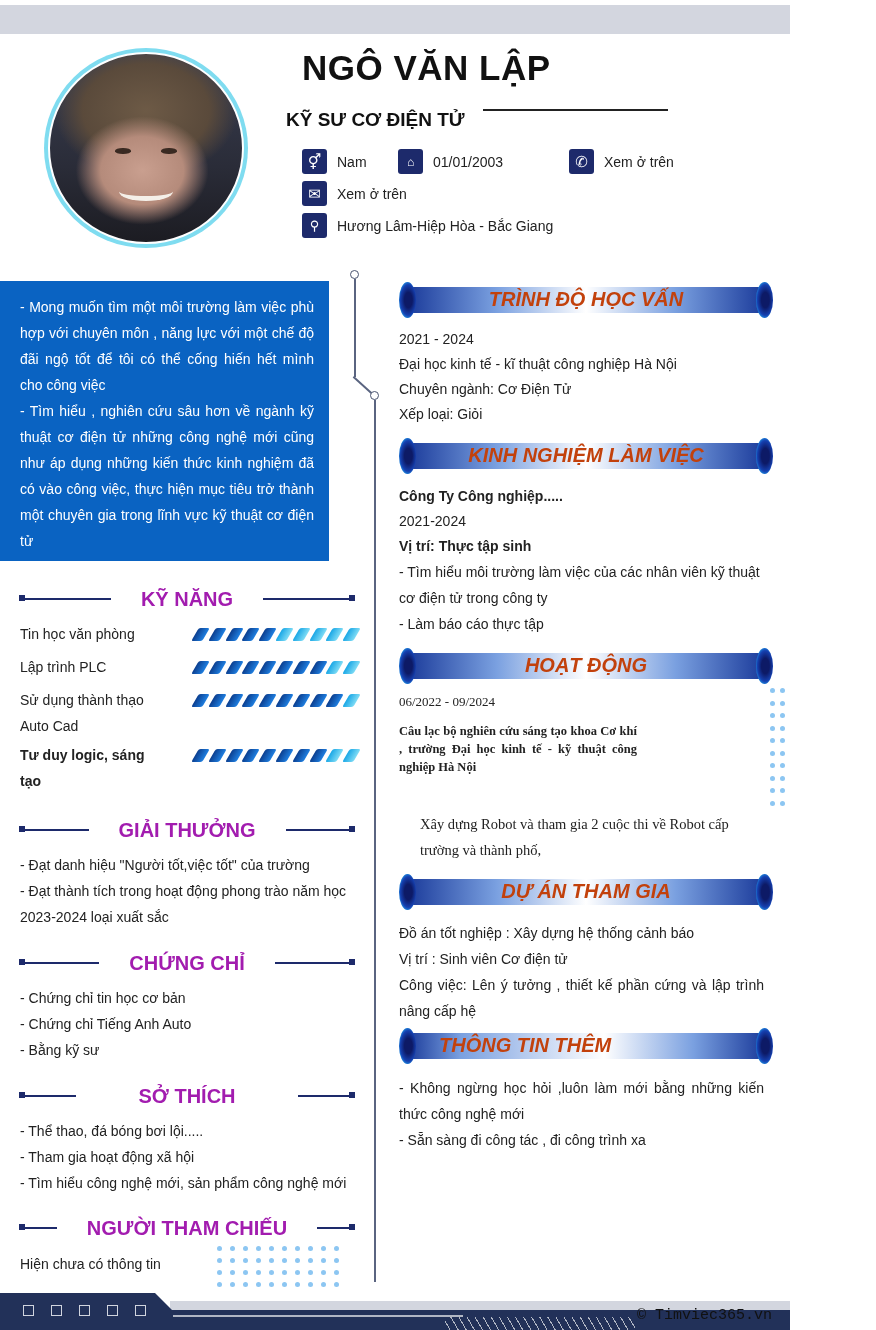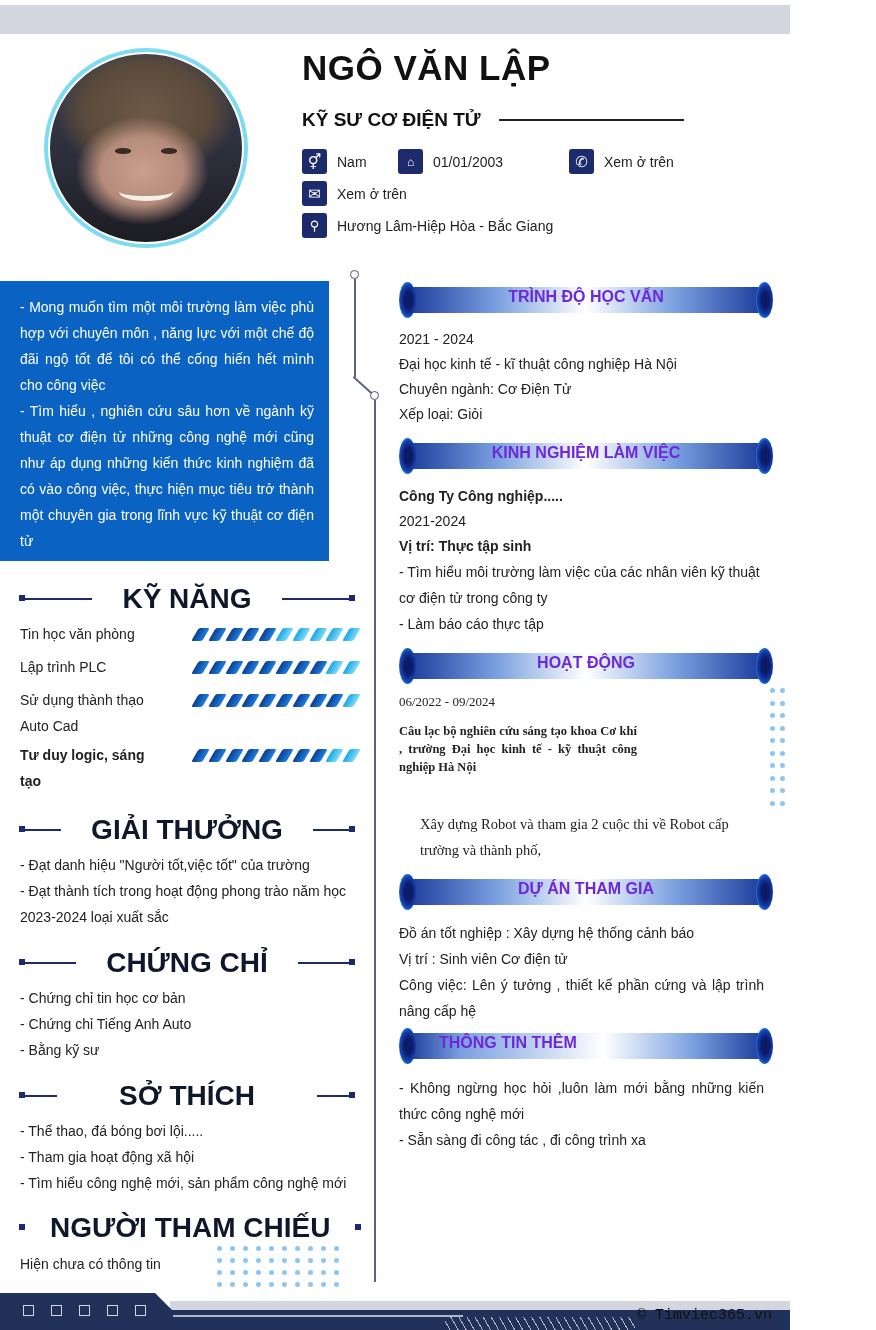--- a/index.html
+++ b/index.html
@@ -10,54 +10,54 @@
 
   .avatar-wrap { position: absolute; left: 44px; top: 48px; width: 204px; height: 200px; border-radius: 50%; background: #7fdcf0; padding: 4px; }
   .avatar-inner { width: 100%; height: 100%; border-radius: 50%; border: 2px solid #fff; overflow: hidden; position: relative;
     background: radial-gradient(ellipse 48% 40% at 48% 62%, #c99f8f 0%, #b58b7b 45%, transparent 72%),
                 radial-gradient(ellipse 60% 45% at 50% 30%, #6d5a46 0%, #5a4a3b 55%, transparent 80%),
                 linear-gradient(180deg, #3a3f52 0%, #2a2c38 60%, #1c1c22 100%); }
   .avatar-smile { position: absolute; left: 36%; top: 68%; width: 28%; height: 10%; border-bottom: 5px solid #f4efe8; border-radius: 0 0 50% 50%; }
   .avatar-eye { position: absolute; top: 50%; width: 8%; height: 3%; background: #3a2a22; border-radius: 50%; }
 
   .name { position: absolute; left: 302px; top: 48px; font-size: 35px; font-weight: bold; color: #111; letter-spacing: 0.5px; }
-  .title-row { position: absolute; left: 302px; top: 109px; display: flex; align-items: center; }
+  .title-row { position: absolute; left: 286px; top: 109px; display: flex; }
   .title { font-size: 19px; font-weight: bold; color: #111; }
   .title-line { width: 185px; height: 1.5px; background: #222; margin-left: 18px; }
 
   .info { position: absolute; display: flex; align-items: center; font-size: 14px; color: #222; }
   .info .ic { width: 25px; height: 25px; background: #1d2a6b; border-radius: 3px; margin-right: 10px; display: flex; align-items: center; justify-content: center; color: #fff; font-size: 15px; line-height: 1; }
 
   .objective { position: absolute; left: 0; top: 281px; width: 329px; height: 280px; background: #0a63c2; color: #fff; font-size: 14px; line-height: 26px; padding: 13px 15px 16px 20px; text-align: justify; }
   .objective p { margin: 0; }
   .tl-line { position: absolute; background: #5a6480; }
   .tl-dot { position: absolute; width: 9px; height: 9px; border: 1.5px solid #4a5470; border-radius: 50%; background: #fff; }
 
   .left-section-head { position: absolute; left: 20px; width: 334px; height: 26px; display: flex; align-items: center; }
   .lsh-line { flex: 1; height: 1.5px; background: #1d2a6b; position: relative; }
   .lsh-line.l::before { content: ""; position: absolute; left: -1px; top: -3px; width: 6px; height: 6px; background: #1d2a6b; }
   .lsh-line.r::after { content: ""; position: absolute; right: -1px; top: -3px; width: 6px; height: 6px; background: #1d2a6b; }
-  .lsh-title { font-size: 28px; font-weight: bold; color: #0f172a; padding: 0 30px; white-space: nowrap; }
+  .lsh-title { font-size: 20px; font-weight: bold; color: #a21caf; padding: 0 30px; white-space: nowrap; }
 
   .skill-row { position: absolute; left: 20px; width: 330px; font-size: 14px; line-height: 26px; }
   .skill-name { position: absolute; left: 0; top: 0; width: 150px; }
   .skill-bars { position: absolute; left: 175px; top: 7px; display: flex; }
   .bar { width: 11px; height: 13px; margin-right: 5.8px; transform: skewX(-30deg); border-radius: 2px; }
   .bar.on { background: linear-gradient(90deg, #0b3e8f, #1f7fe0); }
   .bar.off { background: linear-gradient(90deg, #1aa7e6, #7fdcf5); }
 
   .txt { position: absolute; font-size: 14px; line-height: 26px; color: #222; }
 
   .right-head { position: absolute; left: 399px; width: 374px; height: 36px; }
   .rh-bg { position: absolute; left: 8px; right: 8px; top: 5px; height: 26px;
     background: linear-gradient(90deg, #1a3a9a 0%, #7aa0e0 25%, #ffffff 50%, #7aa0e0 75%, #1a3a9a 100%); }
   .rh-cap { position: absolute; top: 0; width: 17px; height: 36px; border-radius: 50%; background: radial-gradient(ellipse at 55% 50%, #0d1a66 30%, #1540b0 60%, #22a6f0 80%); }
   .rh-cap.l { left: 0; }
   .rh-cap.r { right: 0; }
-  .rh-title { position: absolute; left: 0; right: 0; top: 6px; text-align: center; font-size: 16px; font-weight: bold; color: #6d28d9; }
+  .rh-title { position: absolute; left: 0; right: 0; top: 6px; text-align: center; font-size: 20px; font-weight: bold; color: #c2410c; font-style: italic; }
   .rh-title.left-align { text-align: left; padding-left: 40px; }
   .rh-bg.half { background: linear-gradient(90deg, #1a3a9a 0%, #7aa0e0 15%, #ffffff 55%, #7aa0e0 80%, #1a3a9a 100%); }
 
   .serif { font-family: "Liberation Serif", serif; }
 
   .dots { position: absolute; display: grid; }
   .dot { width: 5px; height: 5px; border-radius: 50%; background: #8cc6f2; }
 
   .footer { position: absolute; left: 0; top: 1293px; width: 790px; height: 37px; }
   .f-left { position: absolute; left: 0; top: 0; width: 175px; height: 37px; background: #223159; clip-path: polygon(0 0, 155px 0, 175px 20px, 175px 37px, 0 37px); }

